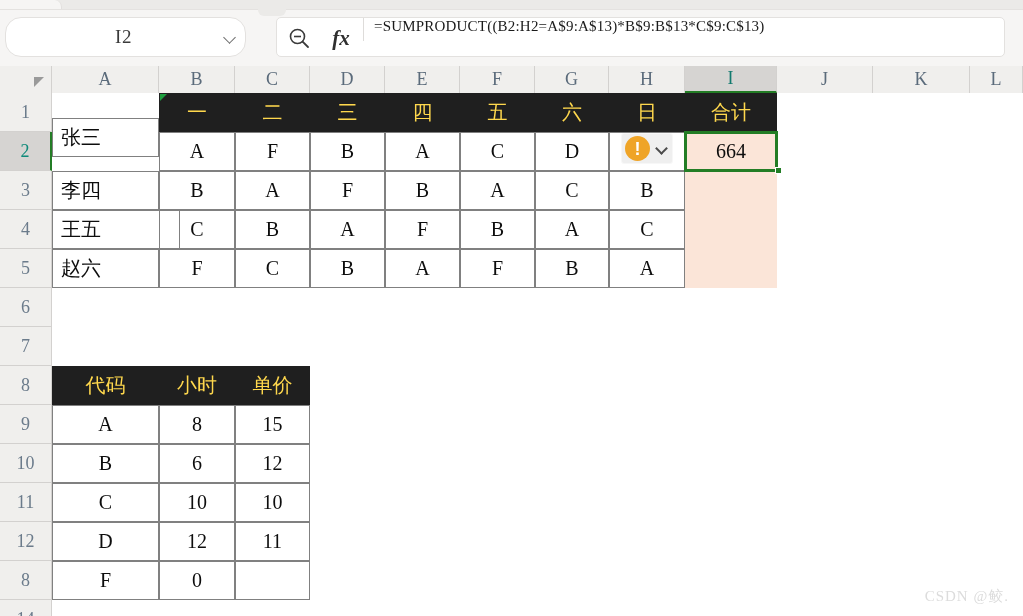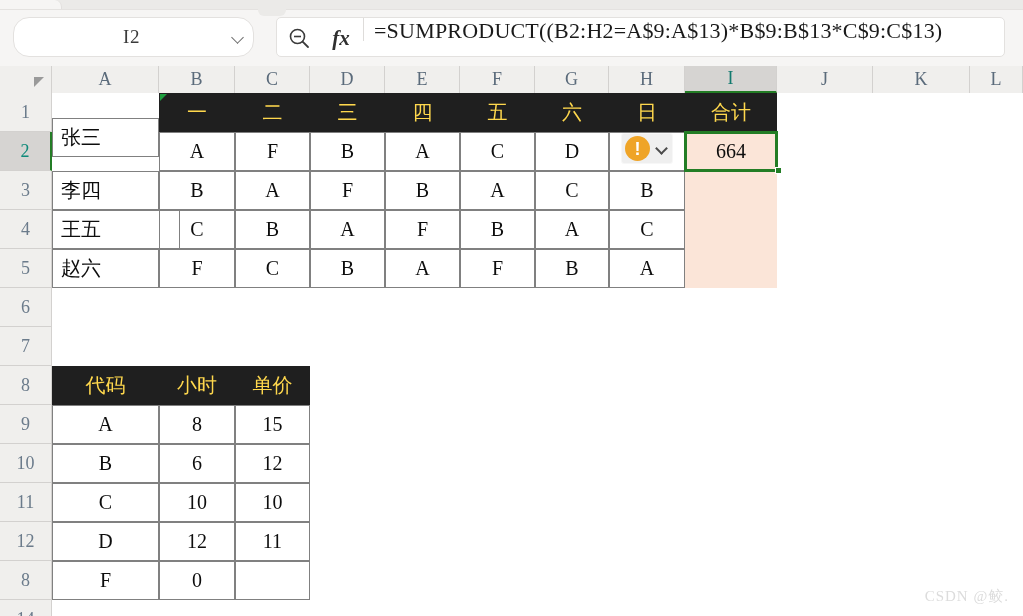--- a/index.html
+++ b/index.html
@@ -32,21 +32,21 @@
     position: absolute; left: 258px; top: 9px; width: 14px; height: 7px;
     background: #ebeae8; border-bottom-left-radius: 6px;
   }
   .chrome-notch-b {
     position: absolute; left: 272px; top: 9px; width: 14px; height: 7px;
     background: #ebeae8; border-bottom-right-radius: 6px;
   }
 
   
   .namebox {
-    position: absolute; left: 13px; top: 17px; width: 241px; height: 40px;
+    position: absolute; left: 5px; top: 17px; width: 241px; height: 40px;
     background: #ffffff; border: 1px solid #e3e1df; border-radius: 16px;
     display: flex; align-items: center; justify-content: center;
   }
   .namebox-text {
     flex: 1; text-align: center; font-size: 19px; color: #3b3b3b;
     letter-spacing: .5px; padding-left: 26px;
   }
   .namebox-chev {
     width: 30px; display: flex; align-items: center; justify-content: center;
     color: #6b6b6b;
@@ -68,21 +68,21 @@
     width: 44px; height: 40px; display: flex; align-items: center; justify-content: center;
   }
   .zoom-icon svg { display: block; }
   .fx-label {
     width: 40px; height: 40px; display: flex; align-items: center; justify-content: center;
     font-family: "Liberation Serif", serif; font-style: italic;
     font-size: 21px; color: #2f2f2f; font-weight: 700;
   }
   .fx-divider { width: 1px; height: 23px; background: #dedcda; margin: 0 10px 0 2px; }
   .formula-text {
-    flex: 1; font-size: 22px; color: #1a1a1a; letter-spacing: .2px;
+    flex: 1; font-size: 15px; color: #1a1a1a; letter-spacing: .2px;
     white-space: nowrap; overflow: hidden;
   }
 
   
   .grid-wrap { position: absolute; left: 0; top: 66px; width: 1023px; height: 550px; background: #fff; }
 
   .colhead-row {
     position: absolute; left: 0; top: 0; height: 27px; width: 1023px;
     background: #f0efed; border-bottom: 1px solid #d3d1cf;
   }

